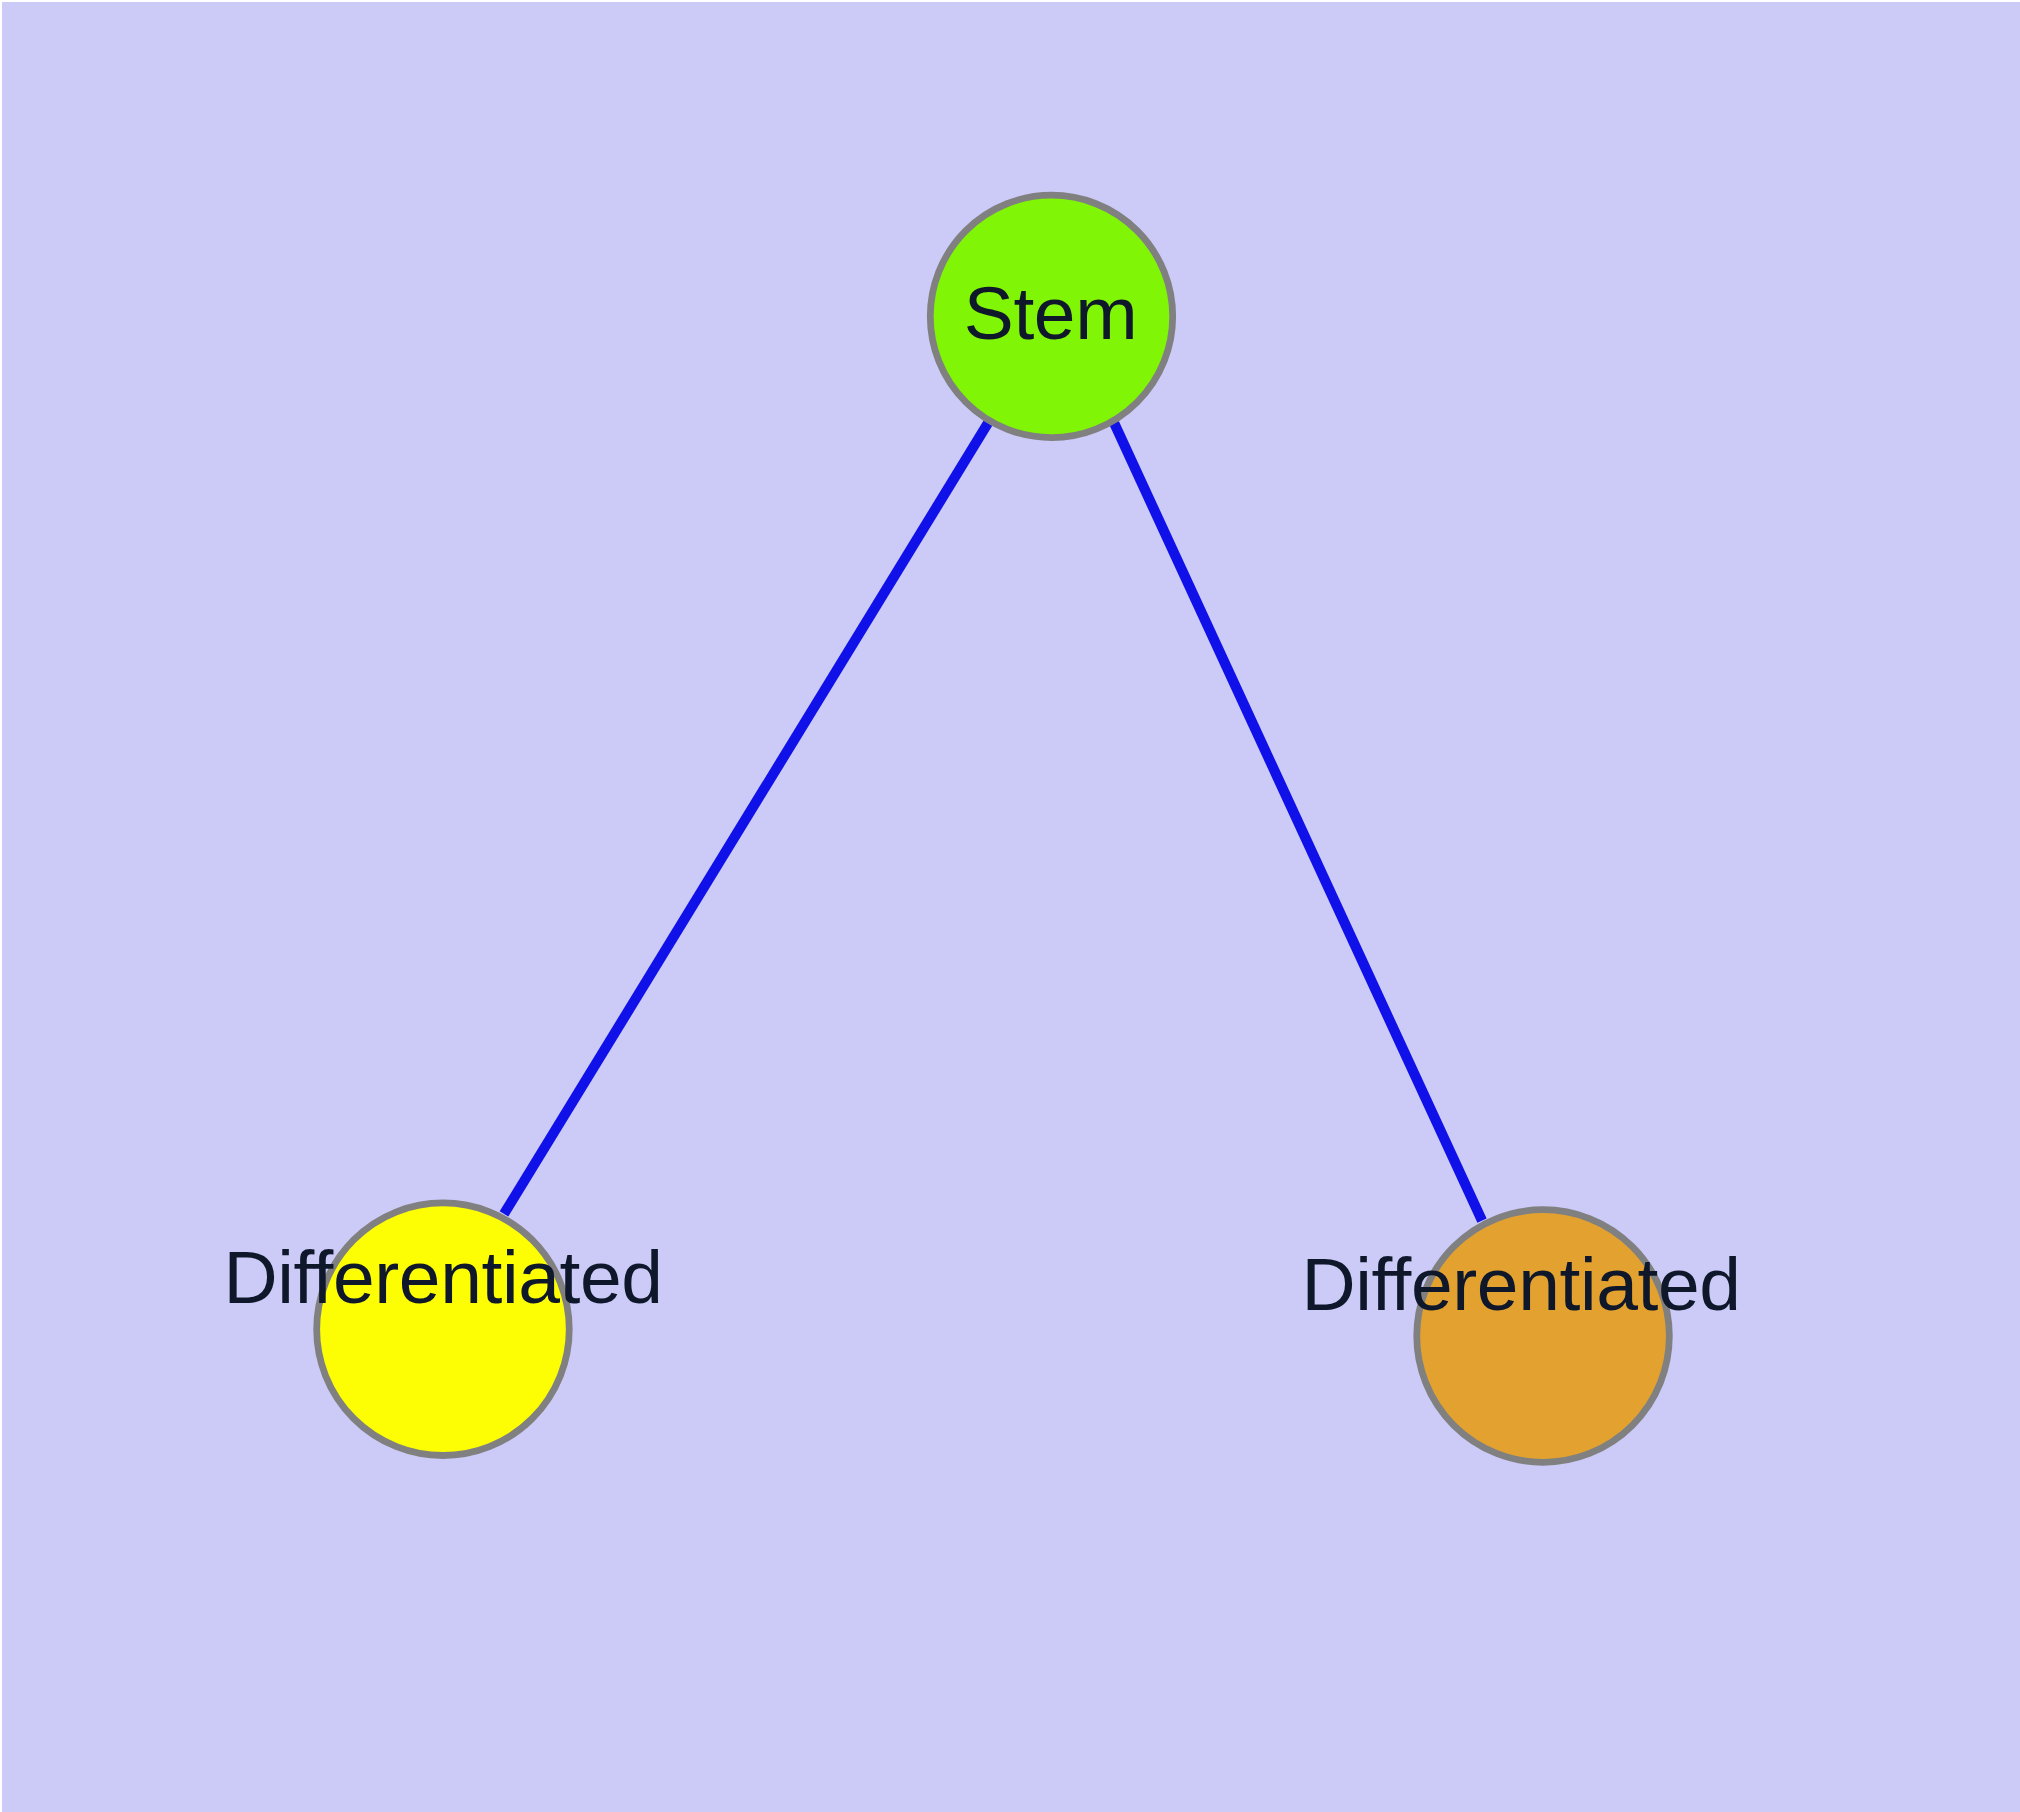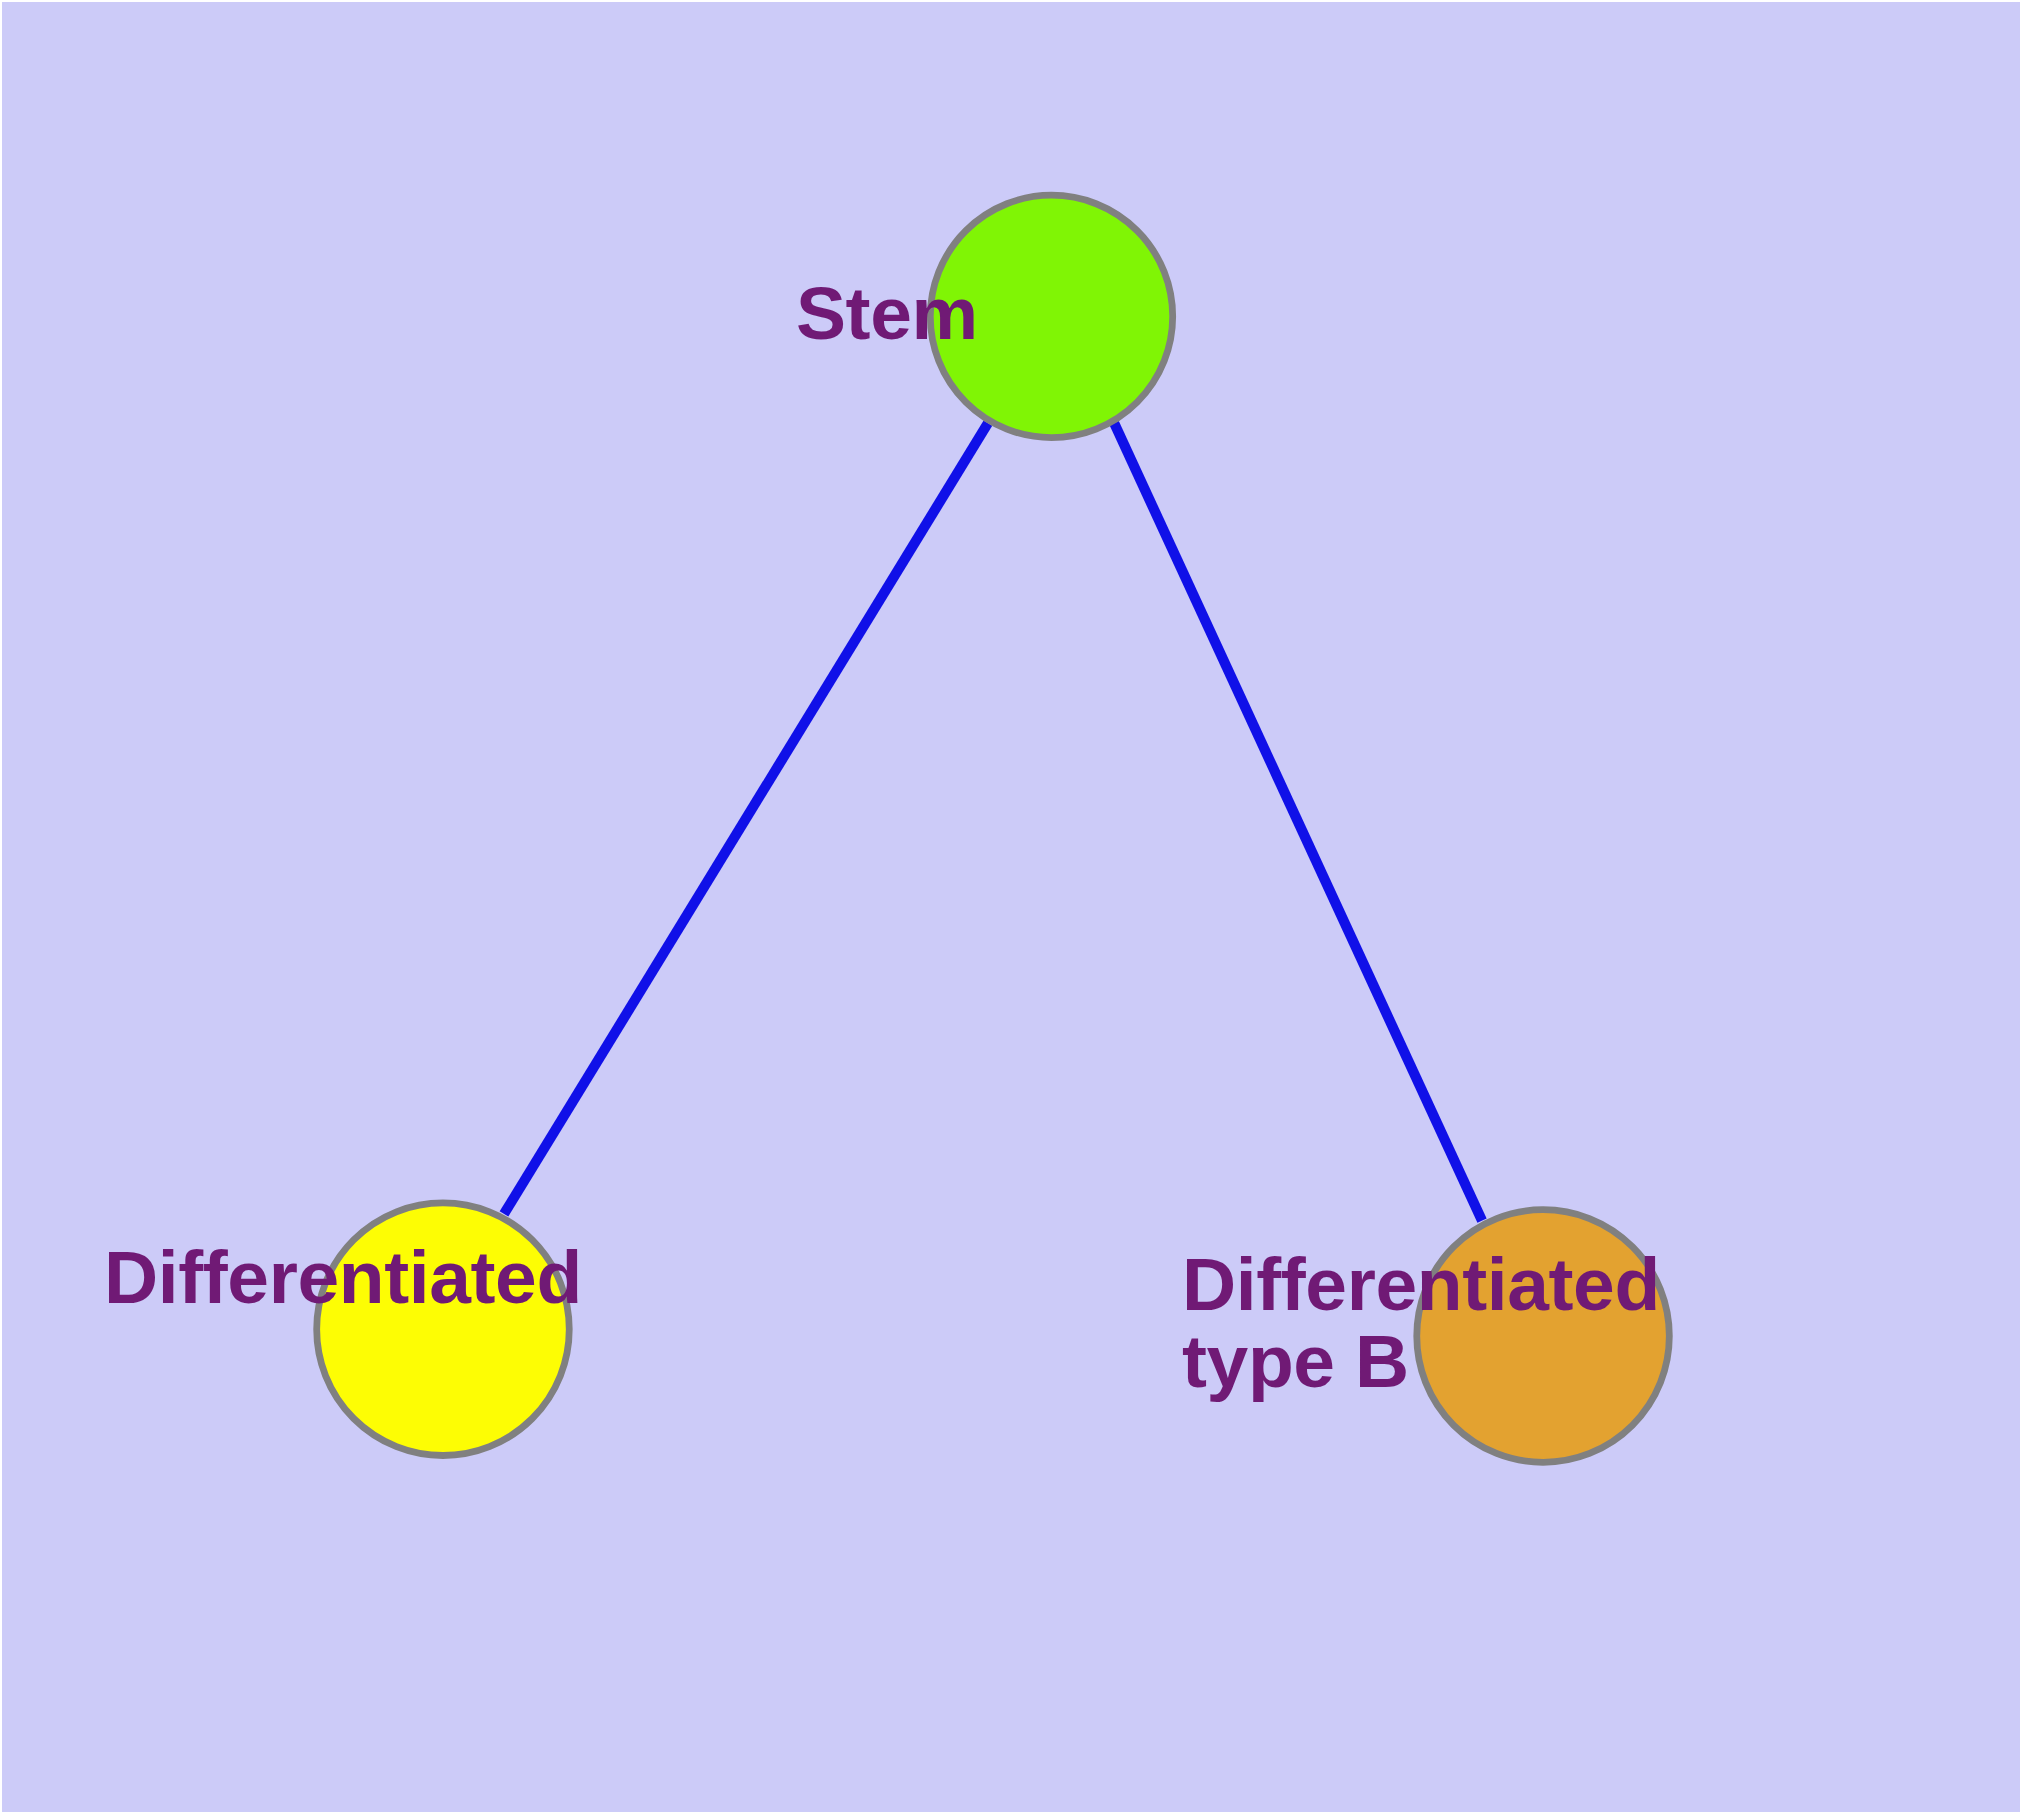--- a/index.html
+++ b/index.html
@@ -25,22 +25,23 @@
   }
   #graph-svg {
     position: absolute;
     left: 0;
     top: 0;
     width: 2021px;
     height: 1812px;
   }
   .node-label {
     position: absolute;
-    font-weight: bold;
-    color: #701a75;
+    text-align: center;
+    font-weight: normal;
+    color: #0f172a;
     white-space: pre;
     line-height: 1.03;
     letter-spacing: -0.4px;
     pointer-events: none;
   }
   #label-stem {
     font-size: 75px;
     left: 794px;
     top: 273px;
     width: 509px;
@@ -72,16 +73,16 @@
       <circle cx="1238" cy="371" r="143" fill="#80f505" stroke="#808080" stroke-width="8"></circle>
       <circle cx="520" cy="1566" r="149" fill="#fdfd04" stroke="#808080" stroke-width="8"></circle>
       <circle cx="1818" cy="1574" r="149" fill="#e3a230" stroke="#808080" stroke-width="8"></circle>
     </g>
   </svg>
 
   <div class="node-label" id="label-stem">Stem</div>
 
   <div class="node-label" id="label-type-a"><span>Differentiated</span><br></div>
 
-  <div class="node-label" id="label-type-b"><span>Differentiated</span><br><span>type B</span></div>
+  <div class="node-label" id="label-type-b"><span>Differentiated</span><br></div>
 
 </div>
 
 
 </body></html>

